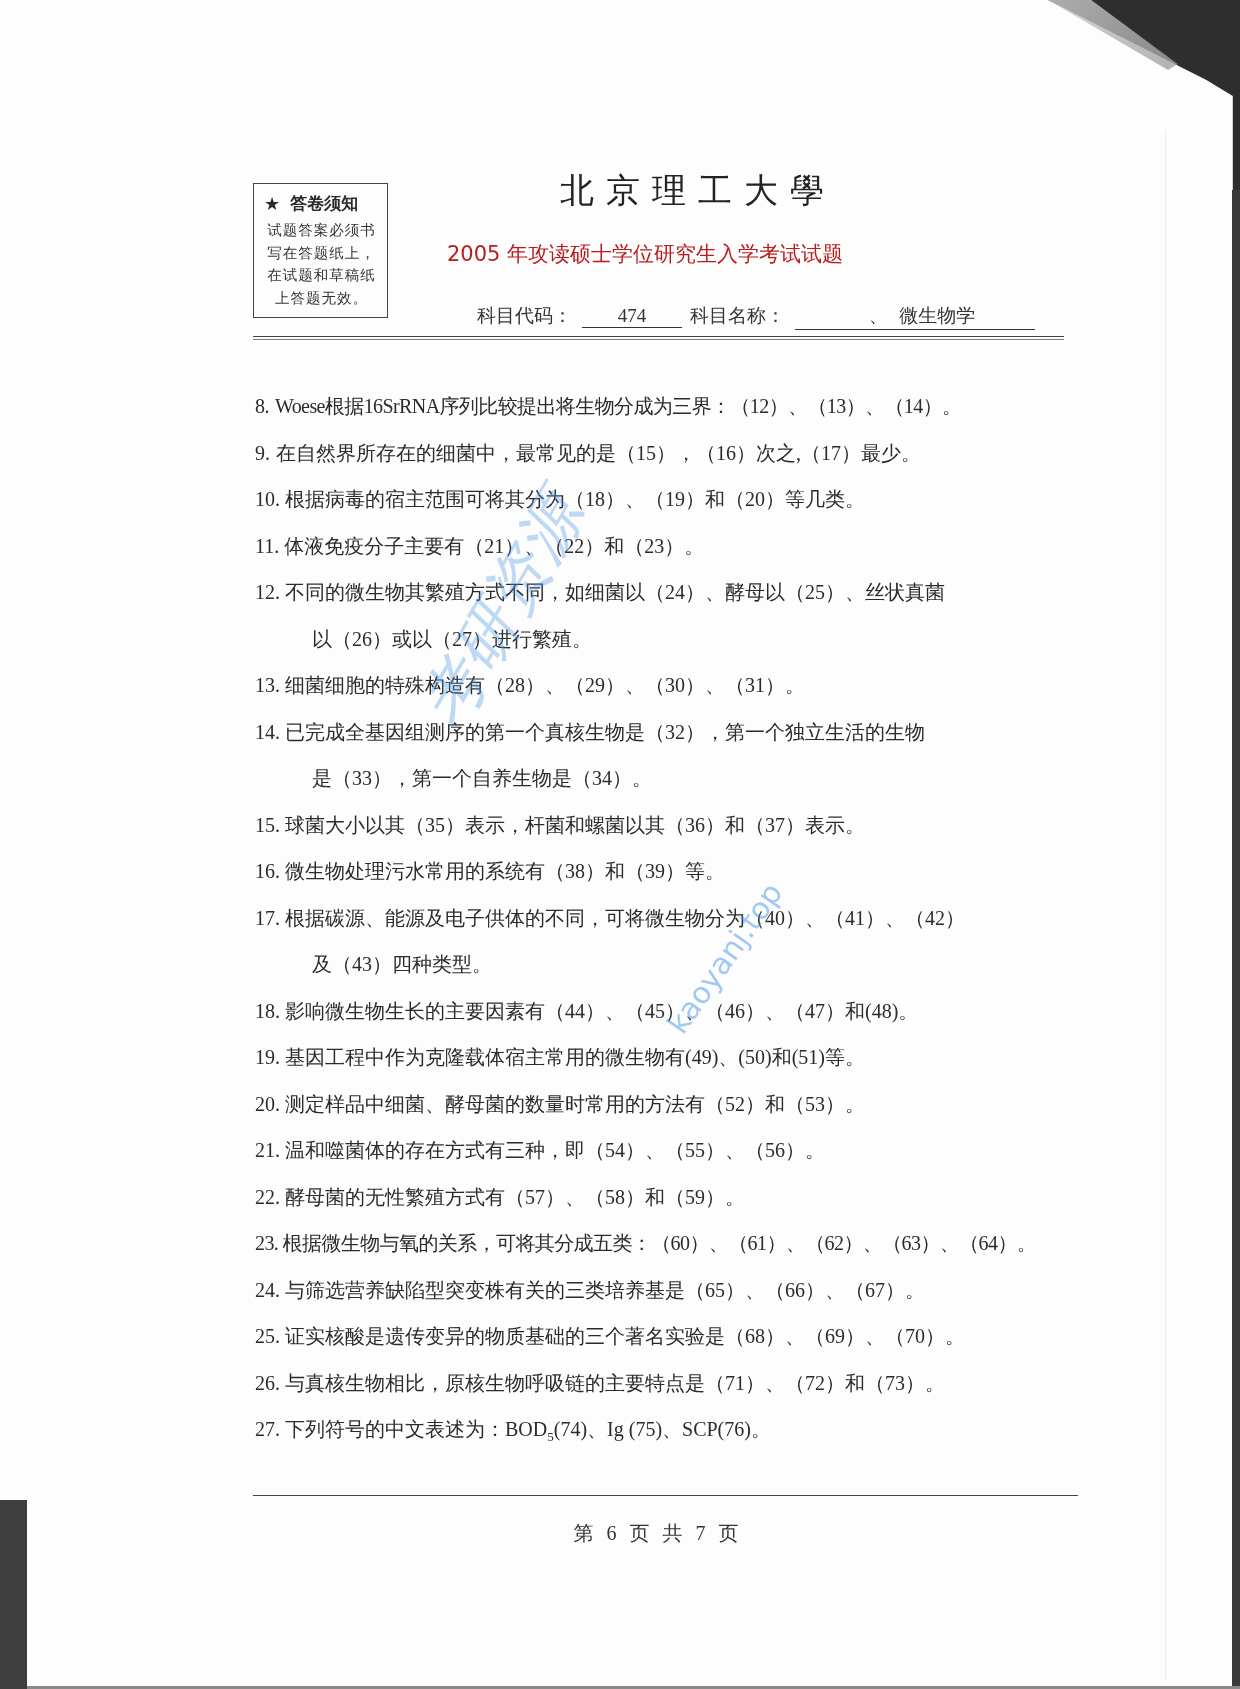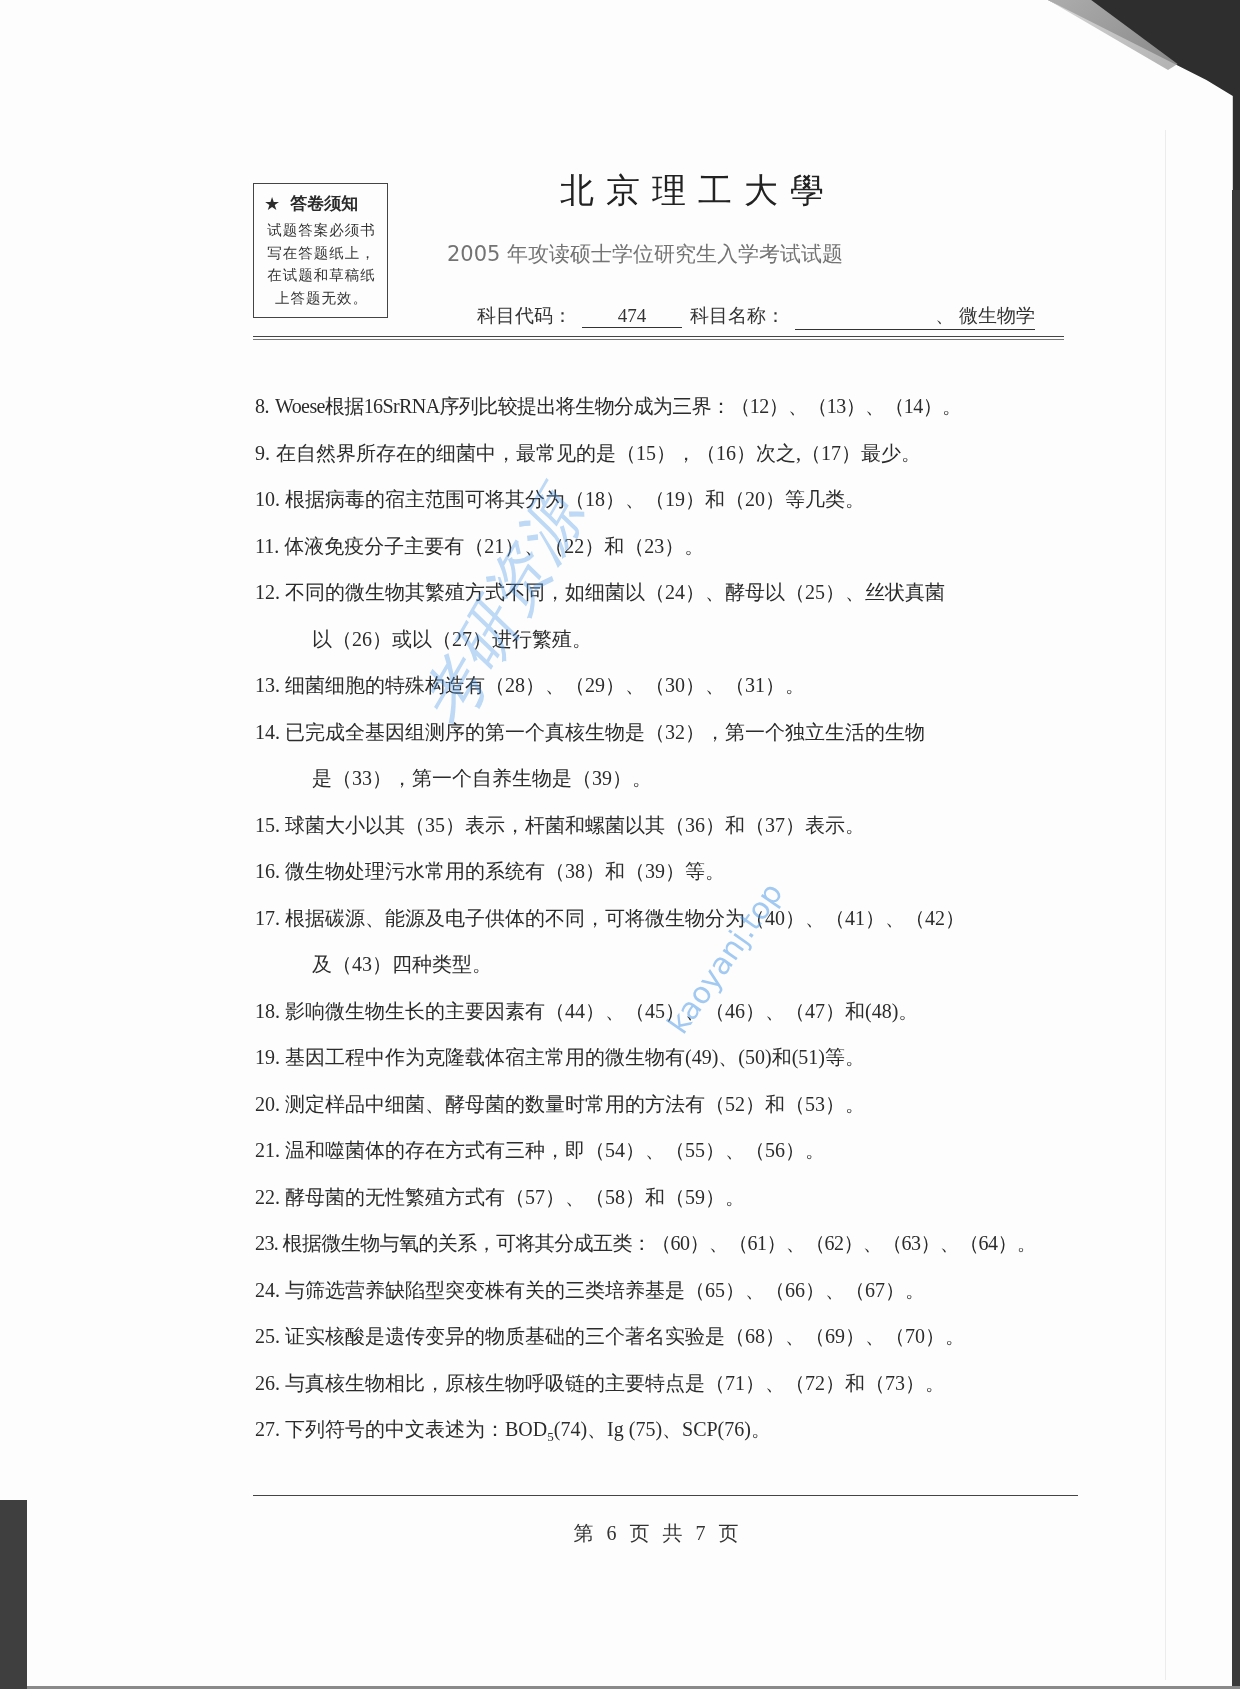--- a/index.html
+++ b/index.html
@@ -34,21 +34,21 @@
   .notice-title .star { font-size: 18px; }
   .notice-body { font-size: 14.5px; line-height: 22.5px; letter-spacing: 1px; color: #333; text-align: center; }
 
   .univ-title {
     position: absolute; left: 560px; top: 168px; width: 300px;
     font-family: "DejaVu Serif", serif; font-weight: normal; font-size: 34px;
     letter-spacing: 12px; color: #222;
   }
   .exam-title {
     position: absolute; left: 447px; top: 240px;
-    font-family: "DejaVu Sans", sans-serif; font-size: 21px; color: #737373;
+    font-family: "DejaVu Sans", sans-serif; font-size: 21px; color: #b91c1c;
   }
   .subject-line {
     position: absolute; left: 446px; top: 303px;
     font-family: "DejaVu Sans", sans-serif; font-size: 19px; color: #333;
     display: flex; align-items: baseline; margin-left: 31px;
   }
   .subject-line .blank {
     display: inline-block; border-bottom: 1.5px solid #333; text-align: center;
     font-family: "Liberation Serif", serif;
   }
@@ -93,21 +93,21 @@
   <div class="notice-body">试题答案必须书写在答题纸上，在试题和草稿纸上答题无效。</div>
 </div>
 
 <div class="univ-title">北京理工大學</div>
 <div class="exam-title">2005 年攻读硕士学位研究生入学考试试题</div>
 
 <div class="subject-line">
   <span>科目代码：</span>
   <span class="blank" style="width:100px;margin-left:10px;">474</span>
   <span style="margin-left:8px;">科目名称：</span>
-  <span class="blank" style="width:240px;margin-left:10px;text-align:right;padding-left:14px;box-sizing:border-box;font-family:Liberation Serif, serif;">、  微生物学</span>
+  <span class="blank" style="width:240px;margin-left:10px;text-align:center;padding-left:14px;box-sizing:border-box;font-family:Liberation Mono, monospace;">、  微生物学</span>
 </div>
 <div class="header-rule"></div>
 
 <ul class="questions" id="questions">
     <li class="q tight">
       <div><span class="num">8.</span> <span>Woese根据16SrRNA序列比较提出将生物分成为三界：（12）、（13）、（14）。</span></div>
     </li>
     <li class="q">
       <div><span class="num">9.</span> <span>在自然界所存在的细菌中，最常见的是（15），（16）次之,（17）最少。</span></div>
     </li>
@@ -119,21 +119,21 @@
     </li>
     <li class="q">
       <div><span class="num">12.</span> <span>不同的微生物其繁殖方式不同，如细菌以（24）、酵母以（25）、丝状真菌</span></div>
       <div class="cont"><span>以（26）或以（27）进行繁殖。</span></div>
     </li>
     <li class="q">
       <div><span class="num">13.</span> <span>细菌细胞的特殊构造有（28）、（29）、（30）、（31）。</span></div>
     </li>
     <li class="q">
       <div><span class="num">14.</span> <span>已完成全基因组测序的第一个真核生物是（32），第一个独立生活的生物</span></div>
-      <div class="cont"><span>是（33），第一个自养生物是（39）。</span></div>
+      <div class="cont"><span>是（33），第一个自养生物是（34）。</span></div>
     </li>
     <li class="q">
       <div><span class="num">15.</span> <span>球菌大小以其（35）表示，杆菌和螺菌以其（36）和（37）表示。</span></div>
     </li>
     <li class="q">
       <div><span class="num">16.</span> <span>微生物处理污水常用的系统有（38）和（39）等。</span></div>
     </li>
     <li class="q">
       <div><span class="num">17.</span> <span>根据碳源、能源及电子供体的不同，可将微生物分为（40）、（41）、（42）</span></div>
       <div class="cont"><span>及（43）四种类型。</span></div>

